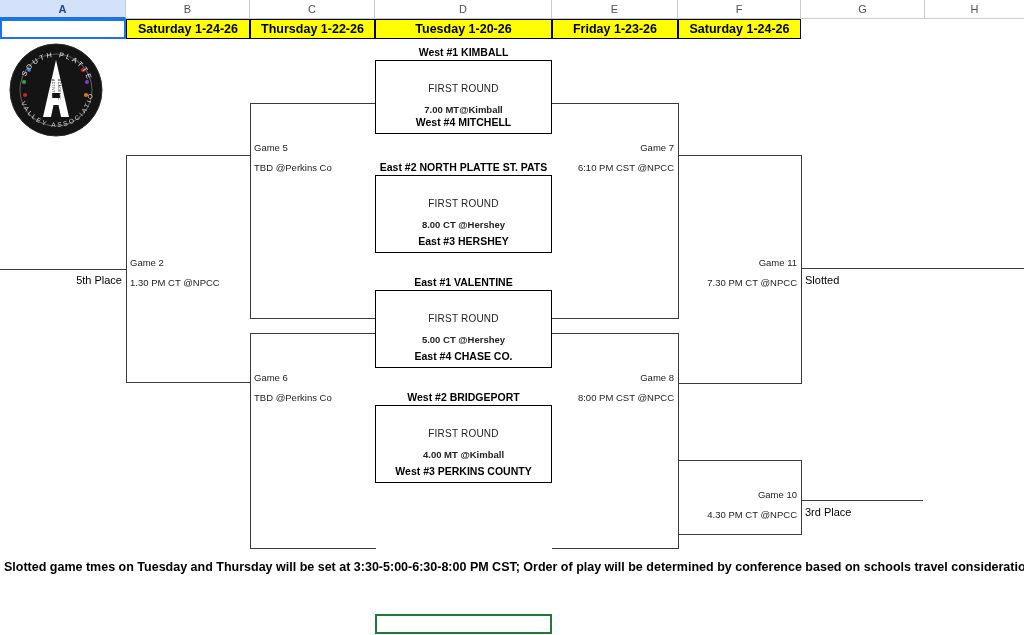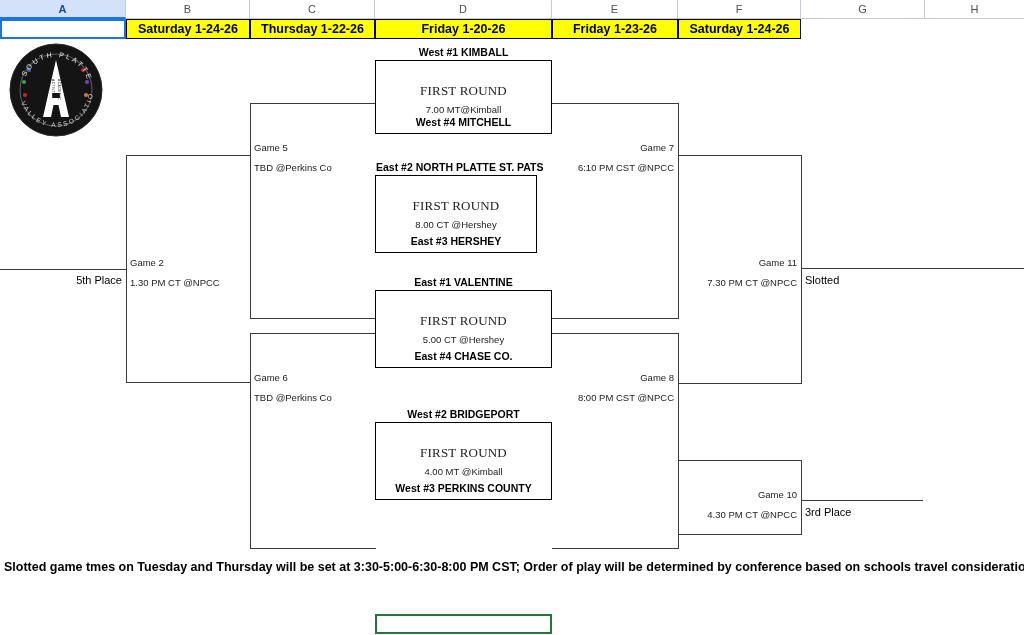--- a/index.html
+++ b/index.html
@@ -79,31 +79,31 @@
   .game-box {
     position: absolute;
     border: 1.6px solid #000000;
     background: #ffffff;
     text-align: center;
   }
   .game-box .gb-round {
     position: absolute;
     left: 0; right: 0;
     top: 22px;
-    font-size: 13px;
+    font-size: 10px;
     color: #222222;
     letter-spacing: .2px;
-    font-family: Liberation Serif, serif;
   }
   .game-box .gb-time {
     position: absolute;
     left: 0; right: 0;
     top: 43px;
     font-size: 9.5px;
     color: #222222;
+    font-weight: bold;
   }
   .slot-top, .slot-bottom {
     position: absolute;
     left: 0; right: 0;
     font-size: 10.5px;
     font-weight: bold;
     color: #000000;
     text-align: center;
     white-space: nowrap;
   }
@@ -171,21 +171,21 @@
     <div class="col-head" style="left:552px;width:126px;">E</div>
     <div class="col-head" style="left:678px;width:123px;">F</div>
     <div class="col-head" style="left:801px;width:124px;">G</div>
     <div class="col-head" style="left:925px;width:99px;border-right:none;">H</div>
   </div>
 
   <div class="a1-cell"></div>
 
   <div class="date-cell" style="left:126px;top:19px;width:124px;">Saturday 1-24-26</div>
   <div class="date-cell" style="left:250px;top:19px;width:125px;">Thursday 1-22-26</div>
-  <div class="date-cell" style="left:375px;top:19px;width:177px;">Friday 1-20-26</div>
+  <div class="date-cell" style="left:375px;top:19px;width:177px;">Tuesday 1-20-26</div>
   <div class="date-cell" style="left:552px;top:19px;width:126px;">Friday 1-23-26</div>
   <div class="date-cell" style="left:678px;top:19px;width:123px;">Saturday 1-24-26</div>
 
   <div class="logo-wrap">
     <svg width="98" height="98" viewBox="0 0 98 98" xmlns="http://www.w3.org/2000/svg">
       <defs>
         <path id="arcTop" d="M 16,49 A 33,33 0 0 1 82,49"></path>
         <path id="arcBot" d="M 12,49 A 37,37 0 0 0 86,49"></path>
       </defs>
       <circle cx="49" cy="49" r="46" fill="#141414"></circle>
@@ -245,35 +245,35 @@
   <div class="vline" style="left:801px;top:460px;height:75px;"></div>
   <div class="hline" style="left:801px;top:500px;width:122px;"></div>
 
   <div class="game-box" style="left:375px;top:60px;width:177px;height:74px;">
     <div class="slot-top">West #1 KIMBALL</div>
     <div class="gb-round">FIRST ROUND</div>
     <div class="gb-time">7.00 MT@Kimball</div>
     <div class="slot-bottom">West #4 MITCHELL</div>
   </div>
 
-  <div class="game-box" style="left:375px;top:175px;width:162px;height:78px;">
+  <div class="game-box" style="left:375px;top:175px;width:177px;height:78px;">
     <div class="slot-top">East #2 NORTH PLATTE ST. PATS</div>
     <div class="gb-round">FIRST ROUND</div>
     <div class="gb-time">8.00 CT @Hershey</div>
     <div class="slot-bottom">East #3  HERSHEY</div>
   </div>
 
   <div class="game-box" style="left:375px;top:290px;width:177px;height:78px;">
     <div class="slot-top">East #1 VALENTINE</div>
     <div class="gb-round">FIRST ROUND</div>
     <div class="gb-time">5.00 CT @Hershey</div>
     <div class="slot-bottom">East #4 CHASE CO.</div>
   </div>
 
-  <div class="game-box" style="left:375px;top:405px;width:177px;height:78px;margin-top:17px;">
+  <div class="game-box" style="left:375px;top:405px;width:177px;height:78px;">
     <div class="slot-top">West #2 BRIDGEPORT</div>
     <div class="gb-round">FIRST ROUND</div>
     <div class="gb-time">4.00 MT @Kimball</div>
     <div class="slot-bottom">West #3 PERKINS COUNTY</div>
   </div>
 
   <div class="game-label" style="left:254px;top:142px;">Game 5</div>
   <div class="game-label" style="left:254px;top:162px;">TBD @Perkins Co</div>
 
   <div class="game-label" style="left:254px;top:372px;">Game 6</div>

